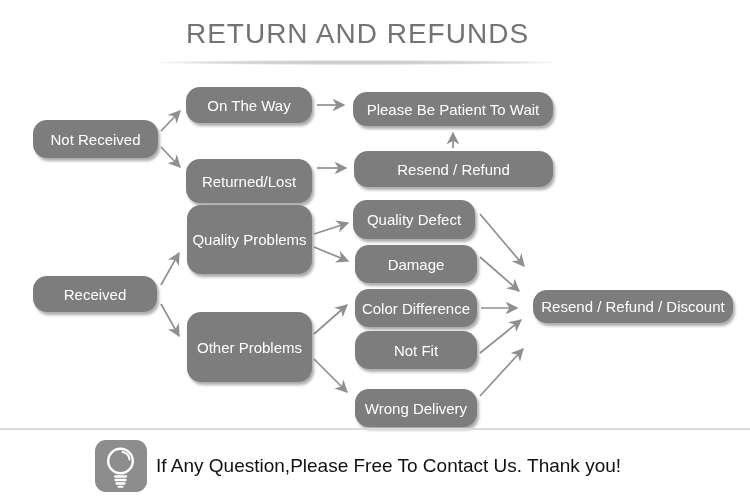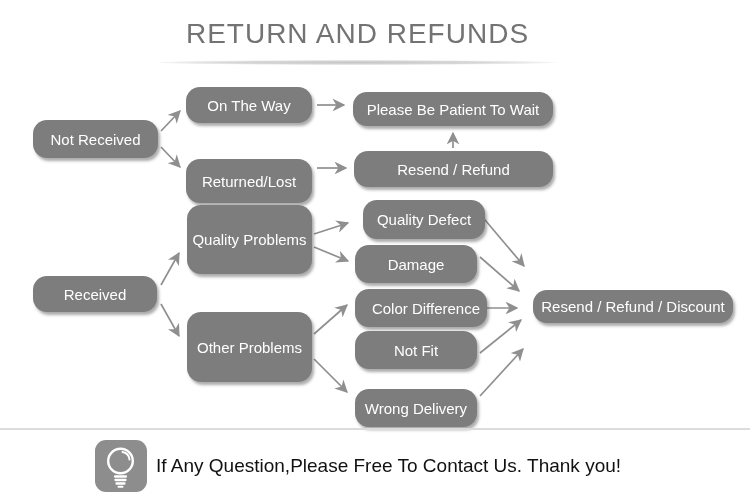--- a/index.html
+++ b/index.html
@@ -70,23 +70,23 @@
   <div class="node" style="left:33px;top:120px;width:125px;height:38px;">Not Received</div>
   <div class="node" style="left:186px;top:87px;width:126px;height:36px;">On The Way</div>
   <div class="node" style="left:186px;top:150px;width:126px;height:44px;margin-top:9px;">Returned/Lost</div>
   <div class="node" style="left:353px;top:92px;width:200px;height:34px;">Please Be Patient To Wait</div>
   <div class="node" style="left:354px;top:151px;width:199px;height:36px;">Resend / Refund</div>
 
   <div class="node" style="left:33px;top:276px;width:124px;height:36px;text-align:center;">Received</div>
   <div class="node" style="left:187px;top:205px;width:125px;height:69px;">Quality Problems</div>
   <div class="node" style="left:187px;top:312px;width:125px;height:70px;">Other Problems</div>
 
-  <div class="node" style="left:363px;top:200px;width:122px;height:39px;">Quality Defect</div>
+  <div class="node" style="left:353px;top:200px;width:122px;height:39px;">Quality Defect</div>
   <div class="node" style="left:355px;top:245px;width:122px;height:38px;">Damage</div>
-  <div class="node" style="left:355px;top:289px;width:122px;height:38px;padding-left:10px;">Color Difference</div>
+  <div class="node" style="left:355px;top:289px;width:122px;height:38px;">Color Difference</div>
   <div class="node" style="left:355px;top:331px;width:122px;height:38px;">Not Fit</div>
   <div class="node" style="left:355px;top:374px;width:122px;height:38px;margin-top:15px;">Wrong Delivery</div>
 
   <div class="node" style="left:533px;top:290px;width:200px;height:33px;">Resend / Refund / Discount</div>
 
   <div class="footer-line"></div>
   <div class="footer-icon">
     <svg width="52" height="52" viewBox="0 0 52 52" fill="none" stroke="#ffffff" stroke-linecap="round">
       <circle cx="25.5" cy="21" r="12.3" stroke-width="2.4"></circle>
       <path d="M 27.5 12 a 8.5 8.5 0 0 1 7 7.5" stroke-width="2"></path>

